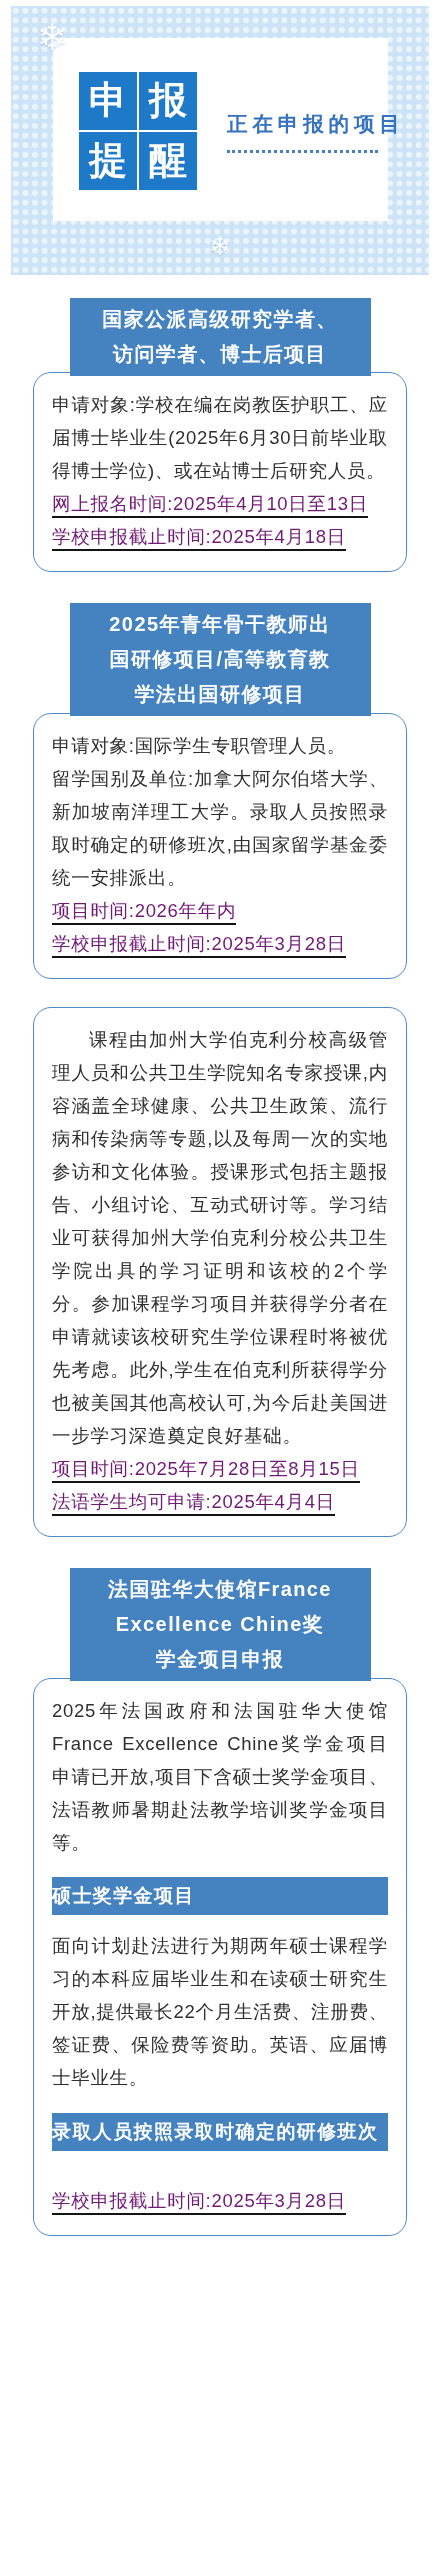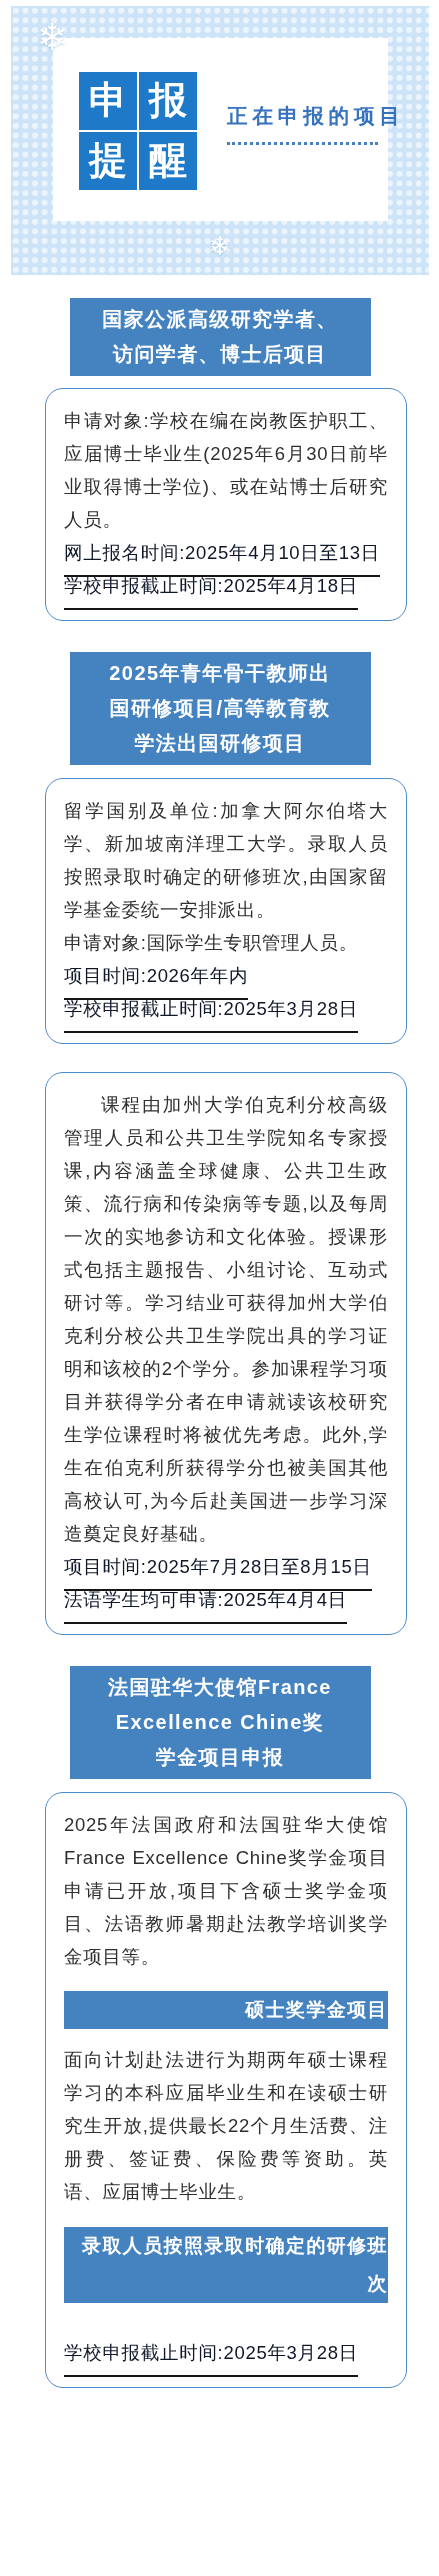--- a/index.html
+++ b/index.html
@@ -10,40 +10,40 @@
   .hero{position:relative;margin:5.5px 11px 0;height:269px;
         background-color:#cde4f8;
         background-image:radial-gradient(circle,rgba(255,255,255,.62) 2.7px,rgba(255,255,255,0) 3.4px);
         background-size:9.6px 9.6px;}
   .hero-card{position:absolute;left:42px;top:32px;width:335px;height:183px;background:#ffffff;}
   .snow{color:#ffffff;text-shadow:0 1.4px 2.1px rgba(120,160,205,.55);line-height:1;}
   .snow.big{position:absolute;left:26px;top:13.7px;font-size:37px;z-index:3;}
   .snow.small{position:absolute;left:50%;transform:translateX(-50%);top:227px;font-size:26px;}
   .tiles{position:absolute;left:26px;top:34px;display:grid;grid-template-columns:58px 58px;grid-auto-rows:58px;gap:2.1px;}
   .tile{background:#1e79c8;color:#fff;font-size:38px;font-weight:bold;display:flex;align-items:center;justify-content:center;}
-  .hero-right{position:absolute;left:174px;top:64px;}
+  .hero-right{position:absolute;left:174px;top:72px;}
   .hero-subtitle{color:#3672bd;font-size:20.6px;font-weight:bold;letter-spacing:4.8px;white-space:nowrap;}
   .dotted-line{margin-top:12.4px;width:151px;height:0;border-bottom:3.4px dotted #4a7fc0;}
 
   
   .content{padding:0 33px;}
   .section{margin-top:31px;}
   .section.first{margin-top:23px;}
-  .sec-head{width:301px;margin:16px auto;background:#4583c0;color:#ffffff;text-align:center;
+  .sec-head{width:301px;margin:0 auto;background:#4583c0;color:#ffffff;text-align:center;
             font-size:20px;font-weight:bold;line-height:35px;padding:4.1px 0;letter-spacing:1.4px;
             white-space:pre-line;position:relative;z-index:2;}
   .sec-card{border:1.4px solid #4d8ac9;border-radius:18px;background:#fff;margin-top:-3.4px;
-            padding:15px 18px 18px;position:relative;z-index:1;margin-left:12px;}
+            padding:15px 18px 18px;position:relative;z-index:1;}
   p.body{margin:0;font-size:18.5px;line-height:33px;color:#2f2f2f;text-align:justify;letter-spacing:0.7px;}
   p.body.indent{text-indent:2em;}
   p.deadline{margin:0;font-size:18.5px;line-height:33px;letter-spacing:0.7px;}
   p.deadline.gap-top{margin-top:33px;}
-  .ul{color:#0f172a;border-bottom:2.1px solid #141414;padding-bottom:12px;}
+  .ul{color:#701a75;border-bottom:2.1px solid #141414;padding-bottom:2px;}
   .sub-bar{margin:18.5px 0 14.4px;background:#4583c0;color:#fff;font-size:19px;font-weight:bold;
-           text-align:right;line-height:38px;letter-spacing:1.4px;}
+           text-align:left;line-height:38px;letter-spacing:1.4px;}
 </style>
 </head>
 <body>
 
 <div class="page">
 
   <div class="hero">
     <span class="snow big">❄</span>
     <div class="hero-card">
       <div class="tiles">
@@ -70,22 +70,22 @@
         <p class="deadline"><span class="ul">网上报名时间:2025年4月10日至13日</span></p>
         <p class="deadline"><span class="ul">学校申报截止时间:2025年4月18日</span></p>
       </div>
     </section>
 
     <section class="section">
       <div class="sec-head">2025年青年骨干教师出
 国研修项目/高等教育教
 学法出国研修项目</div>
       <div class="sec-card">
+        <p class="body">申请对象:国际学生专职管理人员。</p>
         <p class="body">留学国别及单位:加拿大阿尔伯塔大学、新加坡南洋理工大学。录取人员按照录取时确定的研修班次,由国家留学基金委统一安排派出。</p>
-        <p class="body">申请对象:国际学生专职管理人员。</p>
         <p class="deadline"><span class="ul">项目时间:2026年年内</span></p>
         <p class="deadline"><span class="ul">学校申报截止时间:2025年3月28日</span></p>
       </div>
     </section>
 
     <section class="section">
       <div class="sec-card">
         <p class="body indent">课程由加州大学伯克利分校高级管理人员和公共卫生学院知名专家授课,内容涵盖全球健康、公共卫生政策、流行病和传染病等专题,以及每周一次的实地参访和文化体验。授课形式包括主题报告、小组讨论、互动式研讨等。学习结业可获得加州大学伯克利分校公共卫生学院出具的学习证明和该校的2个学分。参加课程学习项目并获得学分者在申请就读该校研究生学位课程时将被优先考虑。此外,学生在伯克利所获得学分也被美国其他高校认可,为今后赴美国进一步学习深造奠定良好基础。</p>
         <p class="deadline"><span class="ul">项目时间:2025年7月28日至8月15日</span></p>
         <p class="deadline"><span class="ul">法语学生均可申请:2025年4月4日</span></p>

